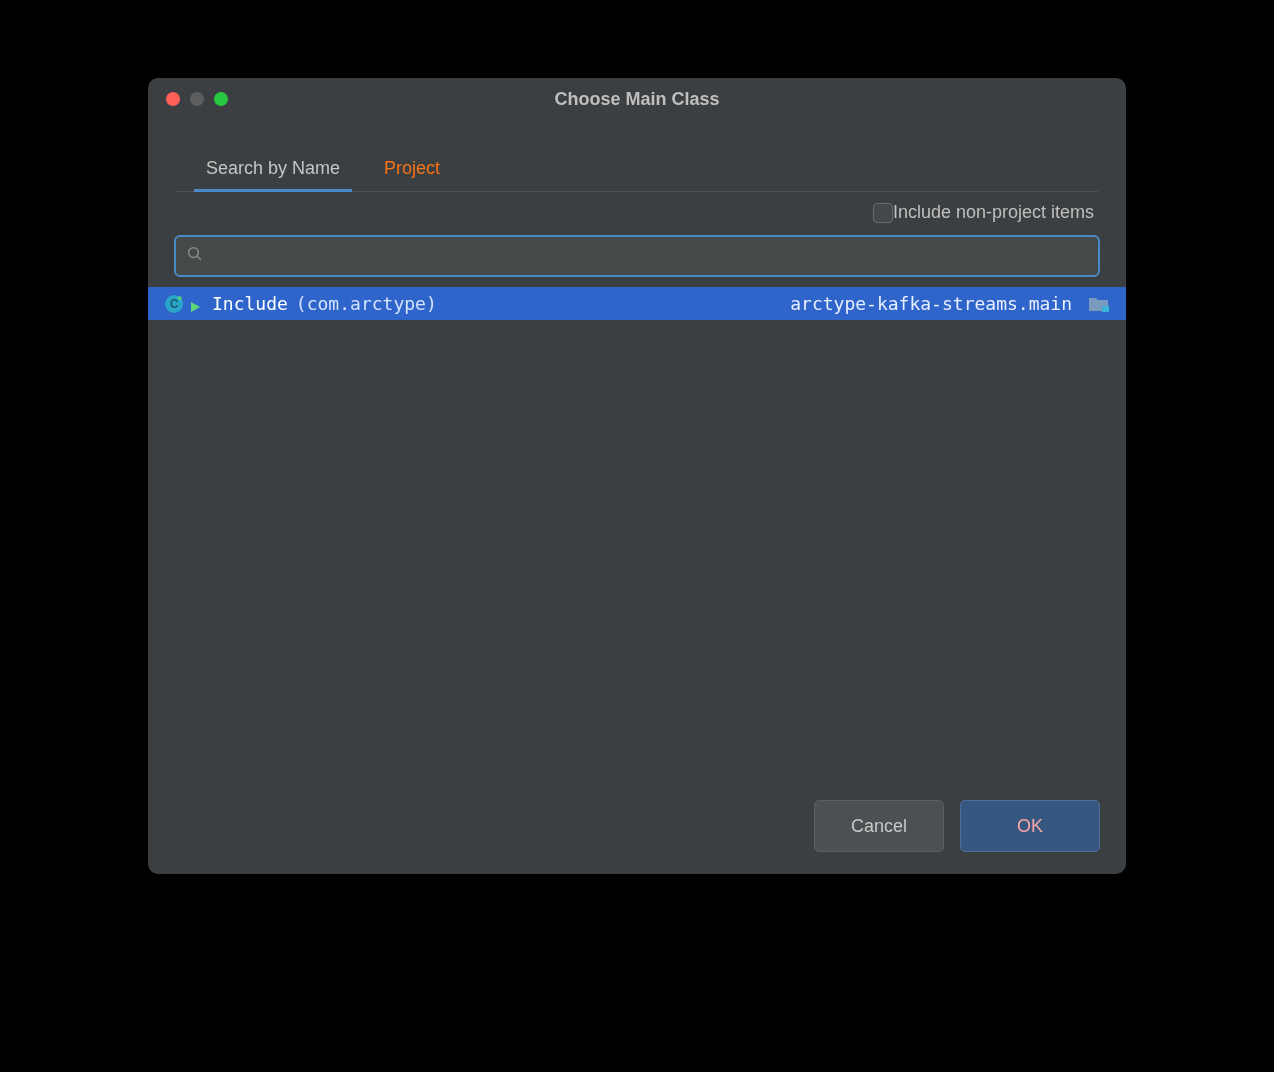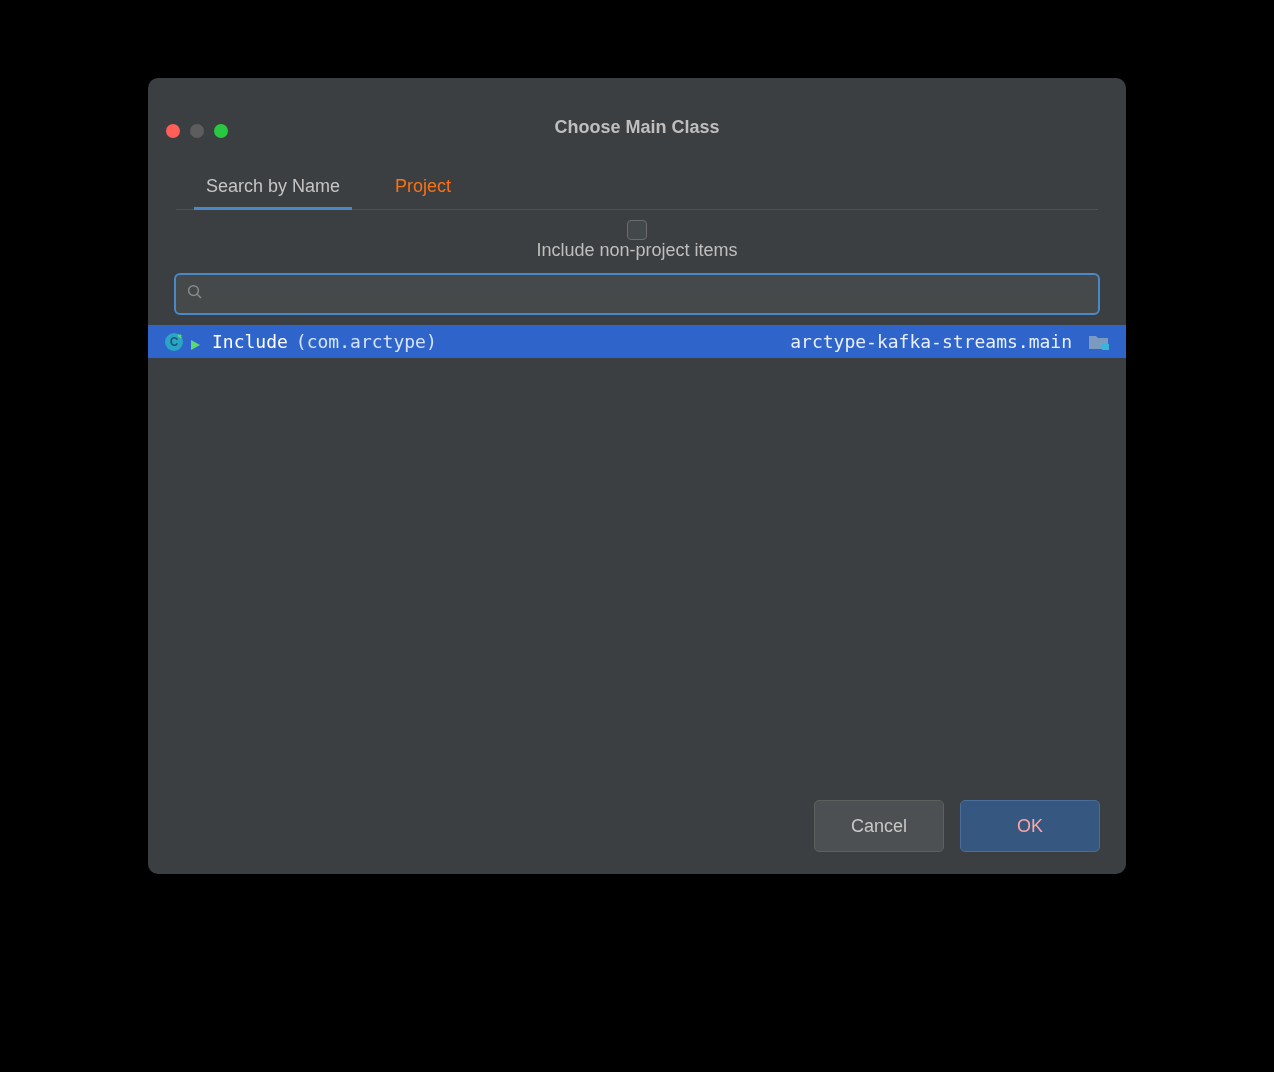--- a/index.html
+++ b/index.html
@@ -23,24 +23,23 @@
       background: #3c3f41;
       border-radius: 10px;
       box-shadow: 0 20px 60px rgba(0,0,0,0.6);
       display: flex;
       flex-direction: column;
       overflow: hidden;
     }
     .titlebar {
       height: 42px;
       display: flex;
-      align-items: flex-end;
+      align-items: center;
       position: relative;
       border-bottom: 0;
-      margin-top: 18px;
     }
     .traffic-lights {
       display: flex;
       gap: 10px;
       padding-left: 18px;
     }
     .traffic-light {
       width: 14px;
       height: 14px;
       border-radius: 50%;
@@ -59,21 +58,21 @@
       pointer-events: none;
     }
     .content {
       flex: 1;
       display: flex;
       flex-direction: column;
       padding: 0 28px;
     }
     .tabs {
       display: flex;
-      gap: 43px;
+      gap: 32px;
       margin-top: 28px;
       border-bottom: 1px solid #515151;
     }
     .tab {
       color: #f97316;
       font-size: 18px;
       padding: 10px 6px 12px;
       cursor: pointer;
       position: relative;
     }
@@ -90,21 +89,20 @@
       background: #4a88c7;
     }
     .tab:first-child {
       margin-left: 24px;
     }
     .options-row {
       display: flex;
       justify-content: flex-end;
       align-items: center;
       padding: 10px 4px 12px;
-      flex-direction: column;
     }
     .checkbox {
       width: 20px;
       height: 20px;
       border: 1.5px solid #6b6b6b;
       border-radius: 4px;
       background: #43494a;
       cursor: pointer;
     }
     .checkbox-label {

